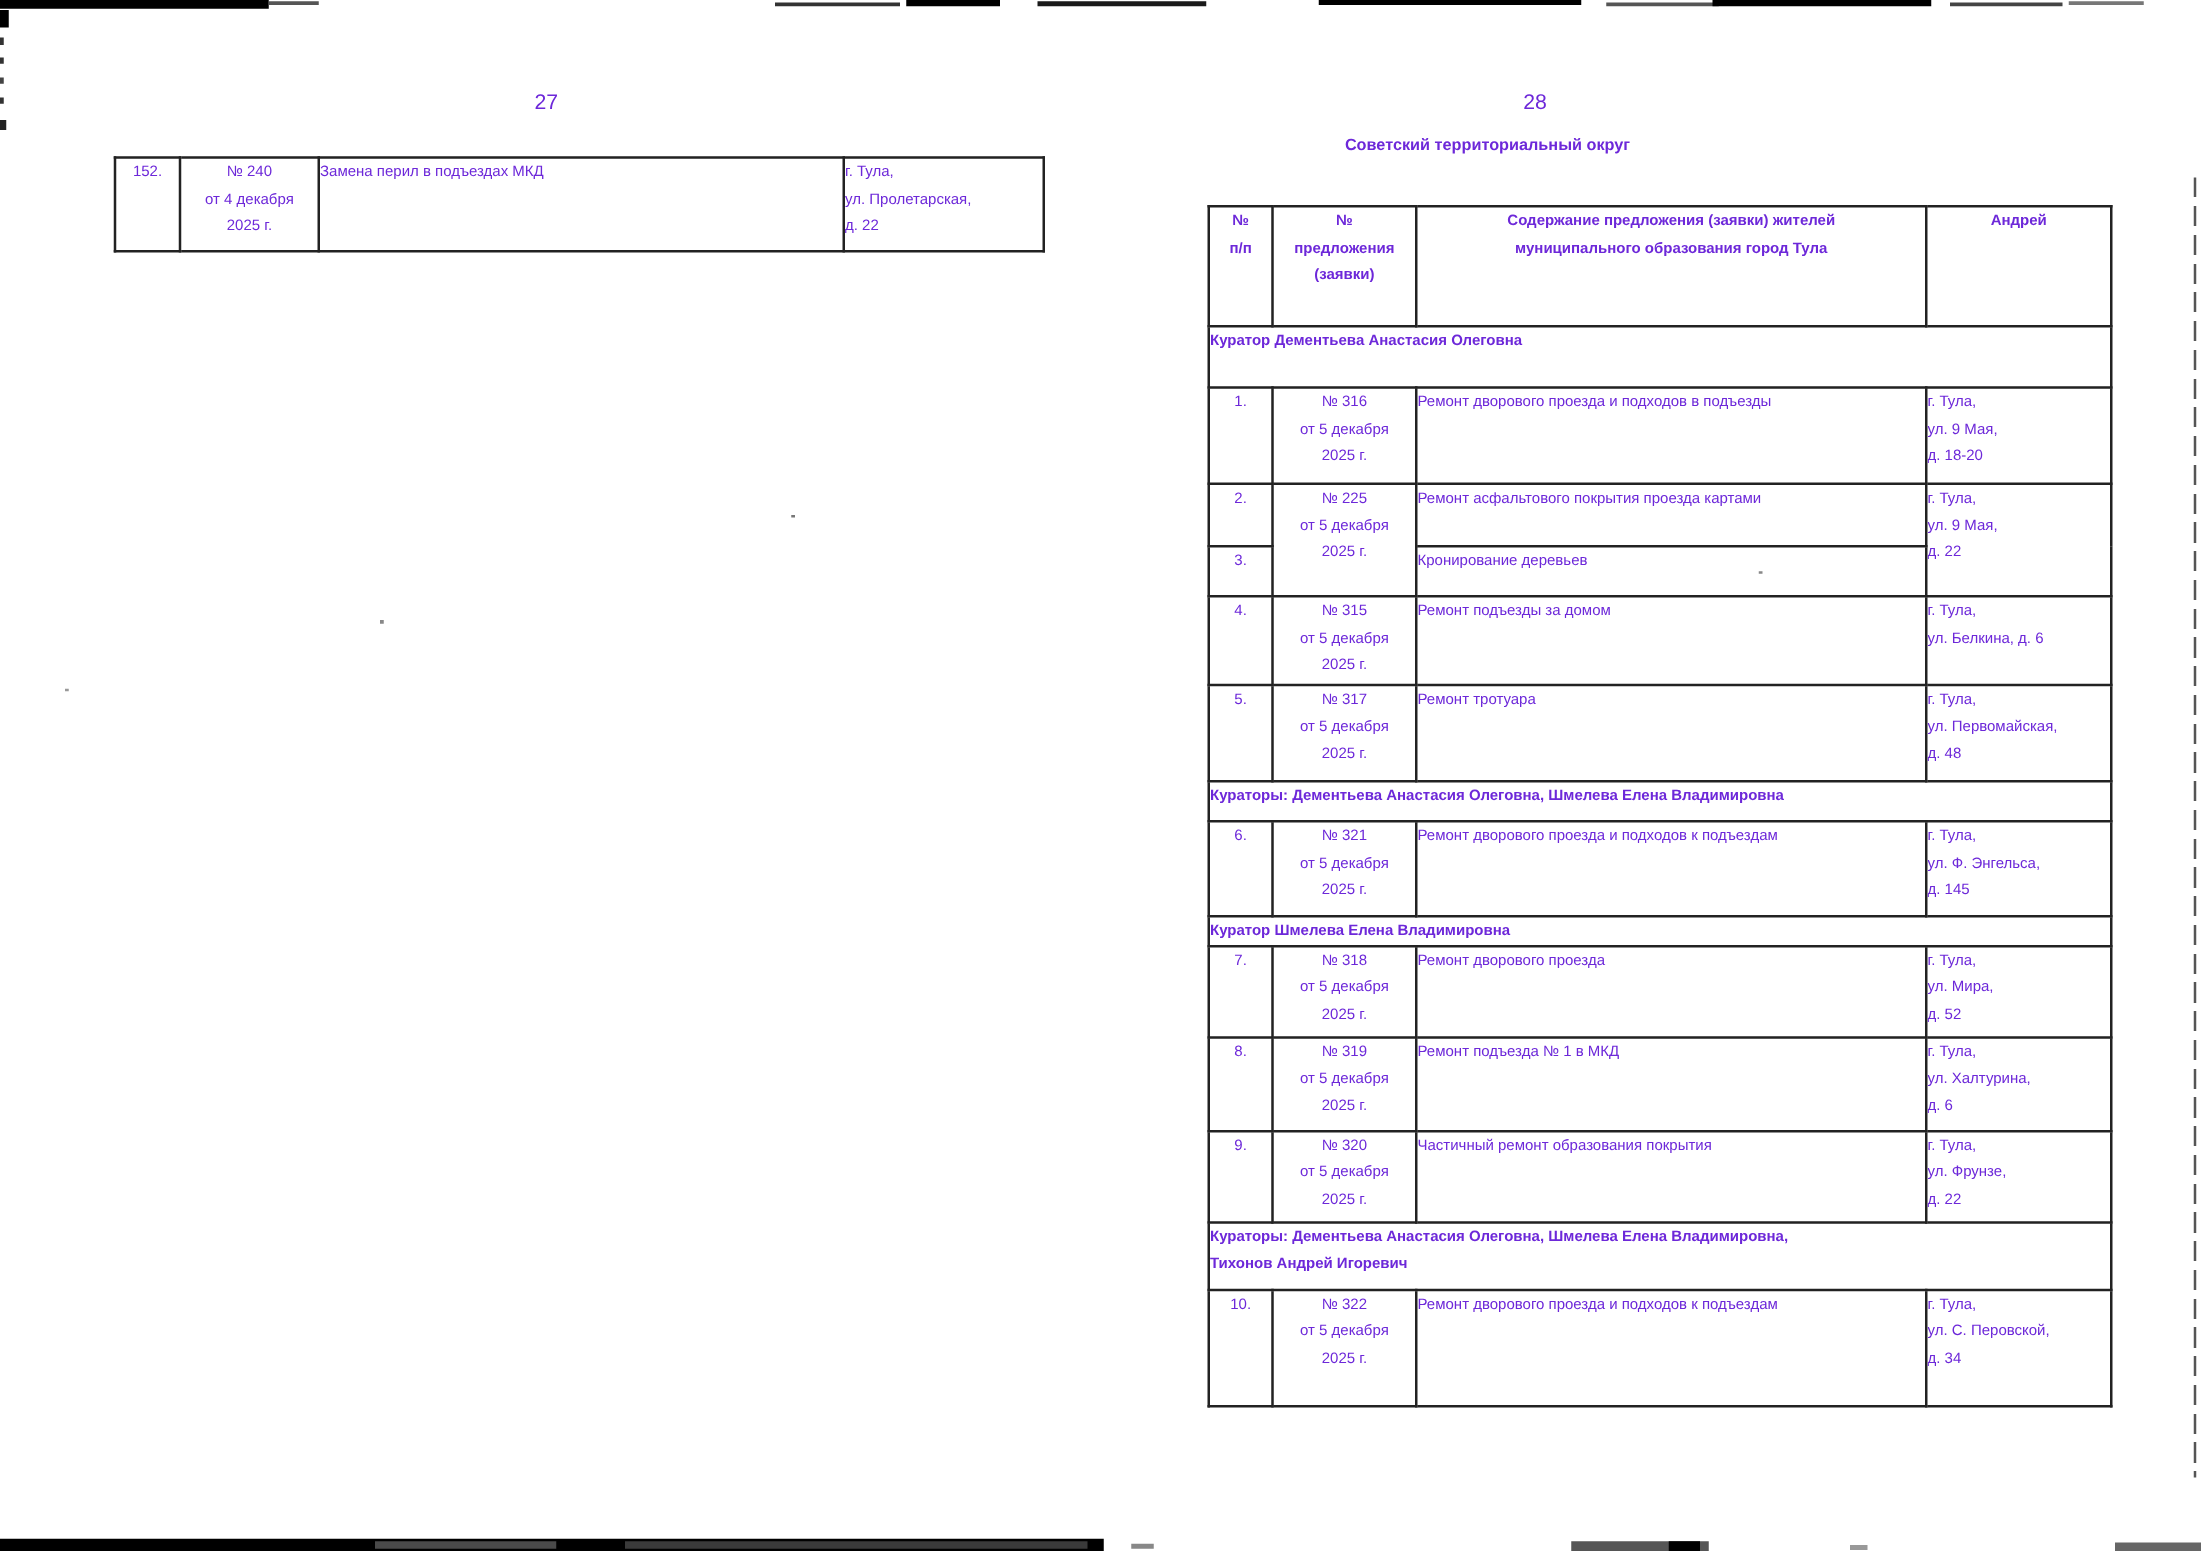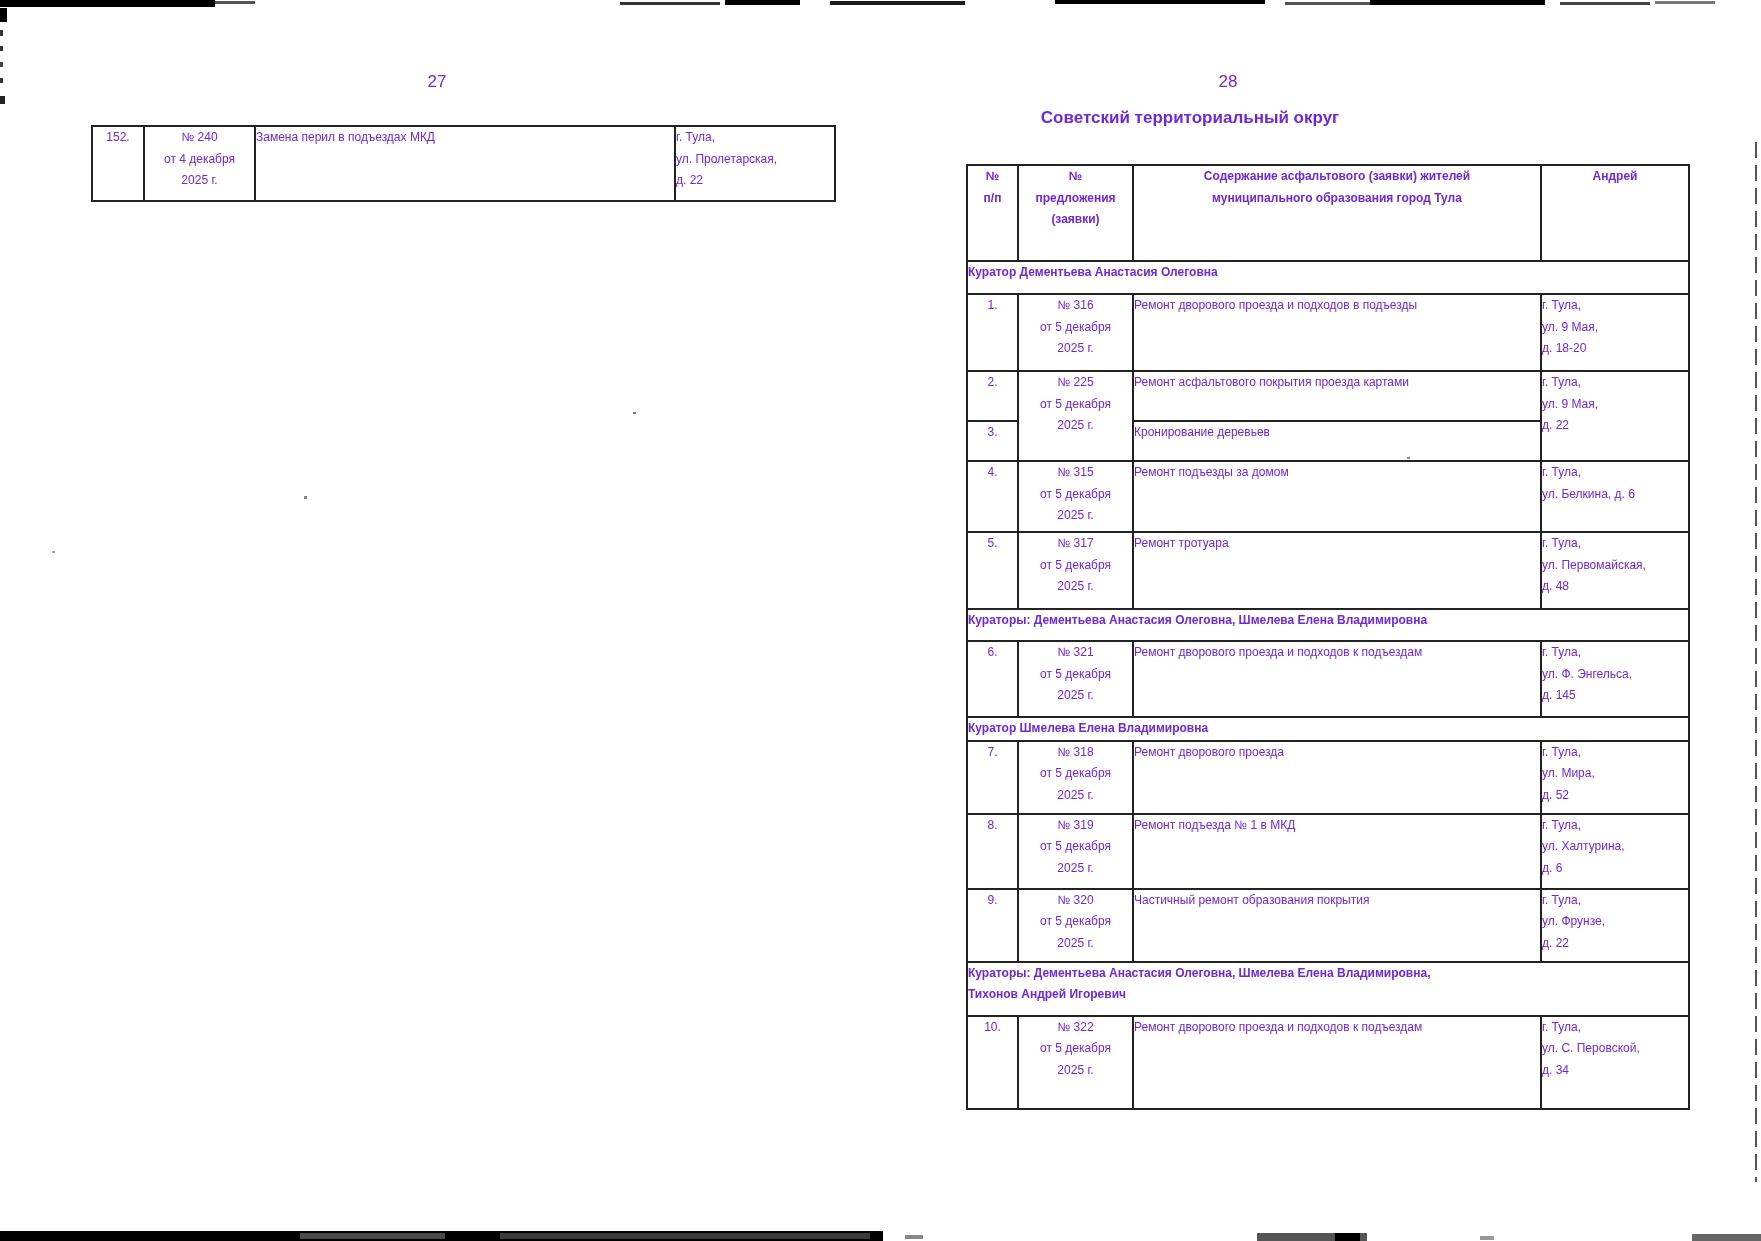--- a/index.html
+++ b/index.html
@@ -4,21 +4,21 @@
 <style>
   html,body{margin:0;padding:0;background:#e8e8e8;}
   #canvas{
     position:relative;width:1761px;height:1241px;background:#ffffff;overflow:hidden;
     font-family:Liberation Sans, sans-serif;color:#6d28d9;
   }
   .pageno{position:absolute;top:72px;width:90px;text-align:center;font-size:17px;}
   #pageno-left{left:392px;}
   #pageno-right{left:1183px;}
   .doc-title{position:absolute;top:108px;left:840px;width:700px;text-align:center;
-    font-size:17px;font-weight:bold;}
+    font-size:13px;font-weight:bold;}
   table.doc{border-collapse:collapse;table-layout:fixed;position:absolute;background:#fff;}
   table.doc td{border:2px solid #222;vertical-align:top;font-size:12px;line-height:21.5px;
     white-space:pre-line;overflow:hidden;padding:0;}
   td.c-num{text-align:center;padding-top:5px;}
   td.c-prop{text-align:center;padding-top:5px;}
   td.c-text{padding:5px 6px 0 8px;}
   td.c-addr{padding:5px 4px 0 7px;}
   td.hdr{font-weight:bold;text-align:center;padding-top:9px;line-height:21px;}
   td.curator{font-weight:bold;vertical-align:middle;padding:2px 8px;line-height:21px;}
   td.mid{vertical-align:middle;}
@@ -66,25 +66,25 @@
         <col style="width:408px">
         <col style="width:148px">
       </colgroup>
     <tbody>
         <tr style="height:96px">
       <td class="hdr">№
 п/п</td>
       <td class="hdr">№
 предложения
 (заявки)</td>
-      <td class="hdr">Содержание асфальтового (заявки) жителей
+      <td class="hdr">Содержание предложения (заявки) жителей
 муниципального образования город Тула</td>
       <td class="hdr">Андрей</td>
     </tr>
-    <tr style="height:33px">
+    <tr style="height:49px">
       <td class="curator" colspan="4">Куратор Дементьева Анастасия Олеговна</td>
     </tr>
     <tr style="height:77px">
       <td class="c-num">1.</td>
       <td class="c-prop">№ 316
 от 5 декабря
 2025 г.</td>
       <td class="c-text">Ремонт дворового проезда и подходов в подъезды</td>
       <td class="c-addr">г. Тула,
 ул. 9 Мая,

